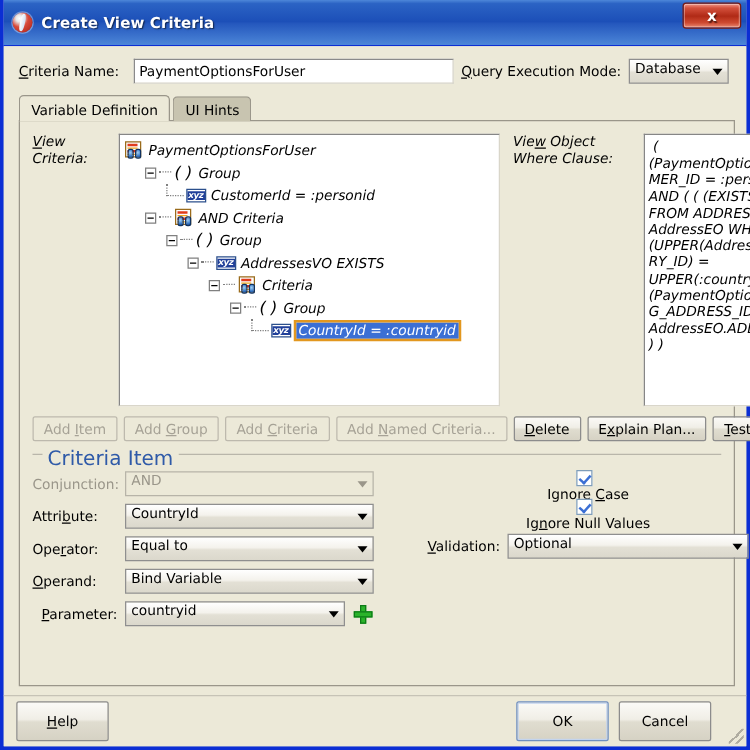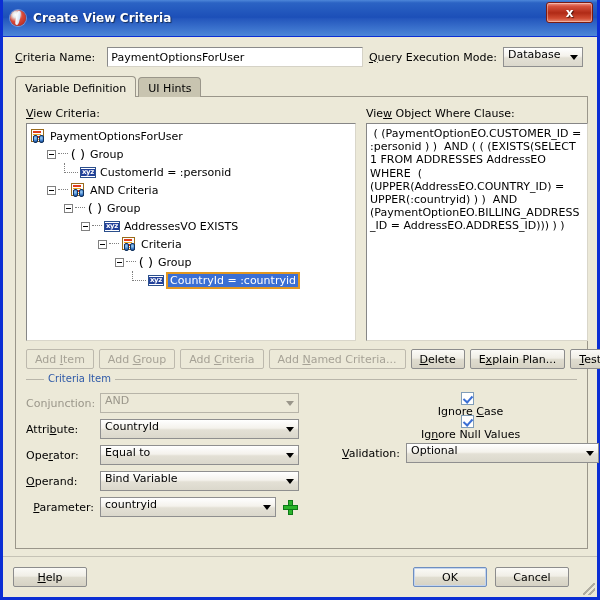--- a/index.html
+++ b/index.html
@@ -166,21 +166,21 @@
     background: #ece9d8;
     position: relative;
     top: -1px;
     padding: 0;
     display: flex;
     flex-direction: column;
   }
   .panel-inner { padding: 10px 10px 6px 10px; flex:1 1 auto; display:flex; flex-direction:column; }
   
   .panes { display: flex; gap: 10px; }
-  .pane { display: flex; flex-direction: column; }
+  .pane { display: flex; flex-direction: row; font-style: italic; }
   .pane-label { font-size: 11px; margin-bottom: 3px; color:#000;}
   .pane-box {
     border: 1px solid #868686;
     border-right-color:#d9d6ca; border-bottom-color:#d9d6ca;
     background: #ffffff;
     box-sizing: border-box;
     overflow: hidden;
   }
   #tree-box { width: 330px; height: 218px; padding: 3px 0 0 0; }
   #where-box { width: 222px; height: 218px; padding: 3px 3px 0 3px; }
@@ -305,25 +305,25 @@
   
   .groupbox {
     margin-top: 10px;
     position: relative;
     border-top: 1px solid #b9b6aa;
     padding-top: 10px;
     flex: 1 1 auto;
   }
   .groupbox-title {
     position: absolute;
-    top: -7px; left: 18px;
+    top: -7px; left: 8px;
     background: #ece9d8;
     padding: 0 4px;
     color: #2f5aa8;
-    font-size: 10px;
+    font-size: 16px;
   }
   .form {
     display: flex;
     gap: 29px;
   }
   .form-left { width: 300px; }
   .frow { display:flex; align-items:center; height: 26px; }
   .frow .flabel { width: 74px; text-align: left; font-size: 11px; }
   .frow .fctl { flex: 1 1 auto; }
   .frow.param .flabel { width: 74px; text-align: right; padding-right:6px; box-sizing:border-box;}
@@ -355,21 +355,21 @@
   .footer {
     flex: 0 0 auto;
     height: 40px;
     display: flex;
     align-items: center;
     padding: 0 10px;
     border-top: 1px solid #c6c3b6;
     margin: 6px 0 0 0;
     position: relative;
   }
-  .footer .btn { height: 20px; min-width: 74px; padding: 0 10px;}
+  .footer .btn { height: 32px; min-width: 74px; padding: 0 10px;}
   .btn.default {
     border: 1px solid #6e8ec0;
     box-shadow: inset 0 0 0 1px #c3d4ee;
   }
   .resizer {
     position:absolute; right:2px; bottom:2px; width:12px; height:12px;
     background:
       linear-gradient(135deg, transparent 45%, #b0ada1 45%, #b0ada1 55%, transparent 55%),
       linear-gradient(135deg, transparent 70%, #b0ada1 70%, #b0ada1 80%, transparent 80%);
   }

